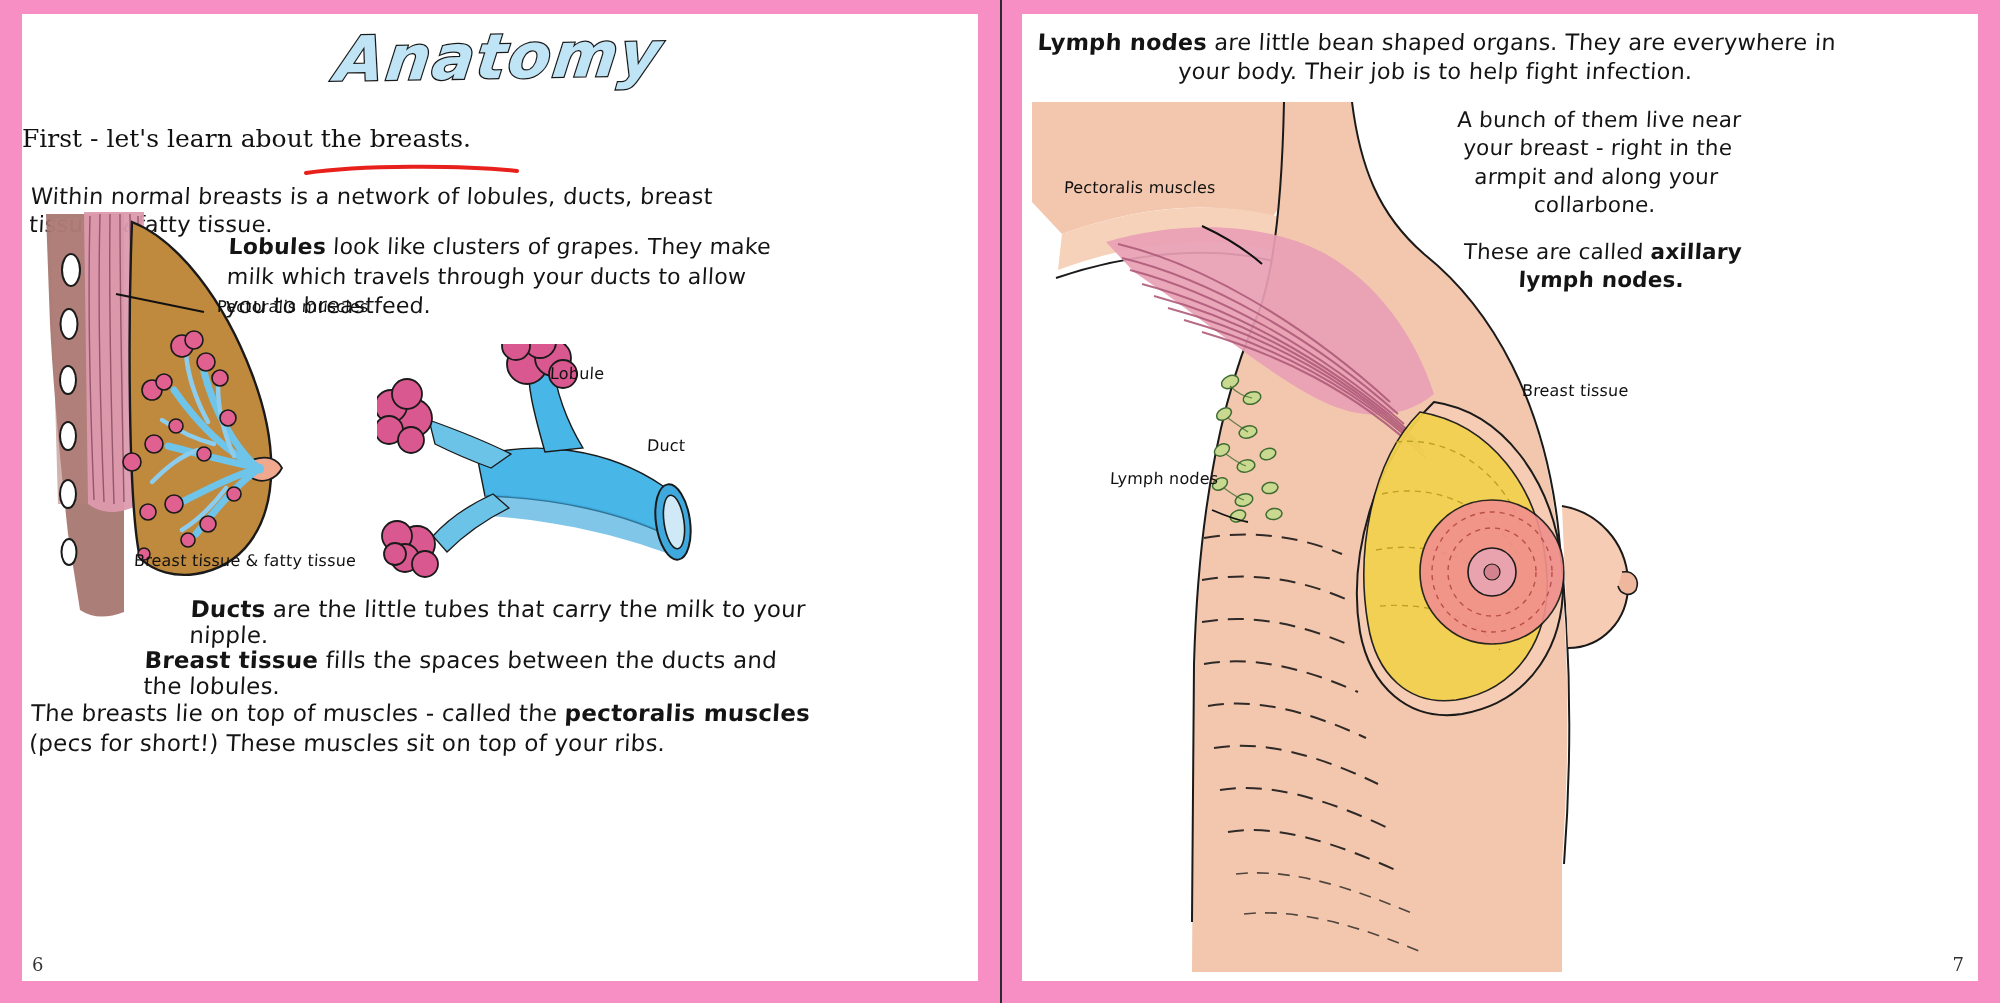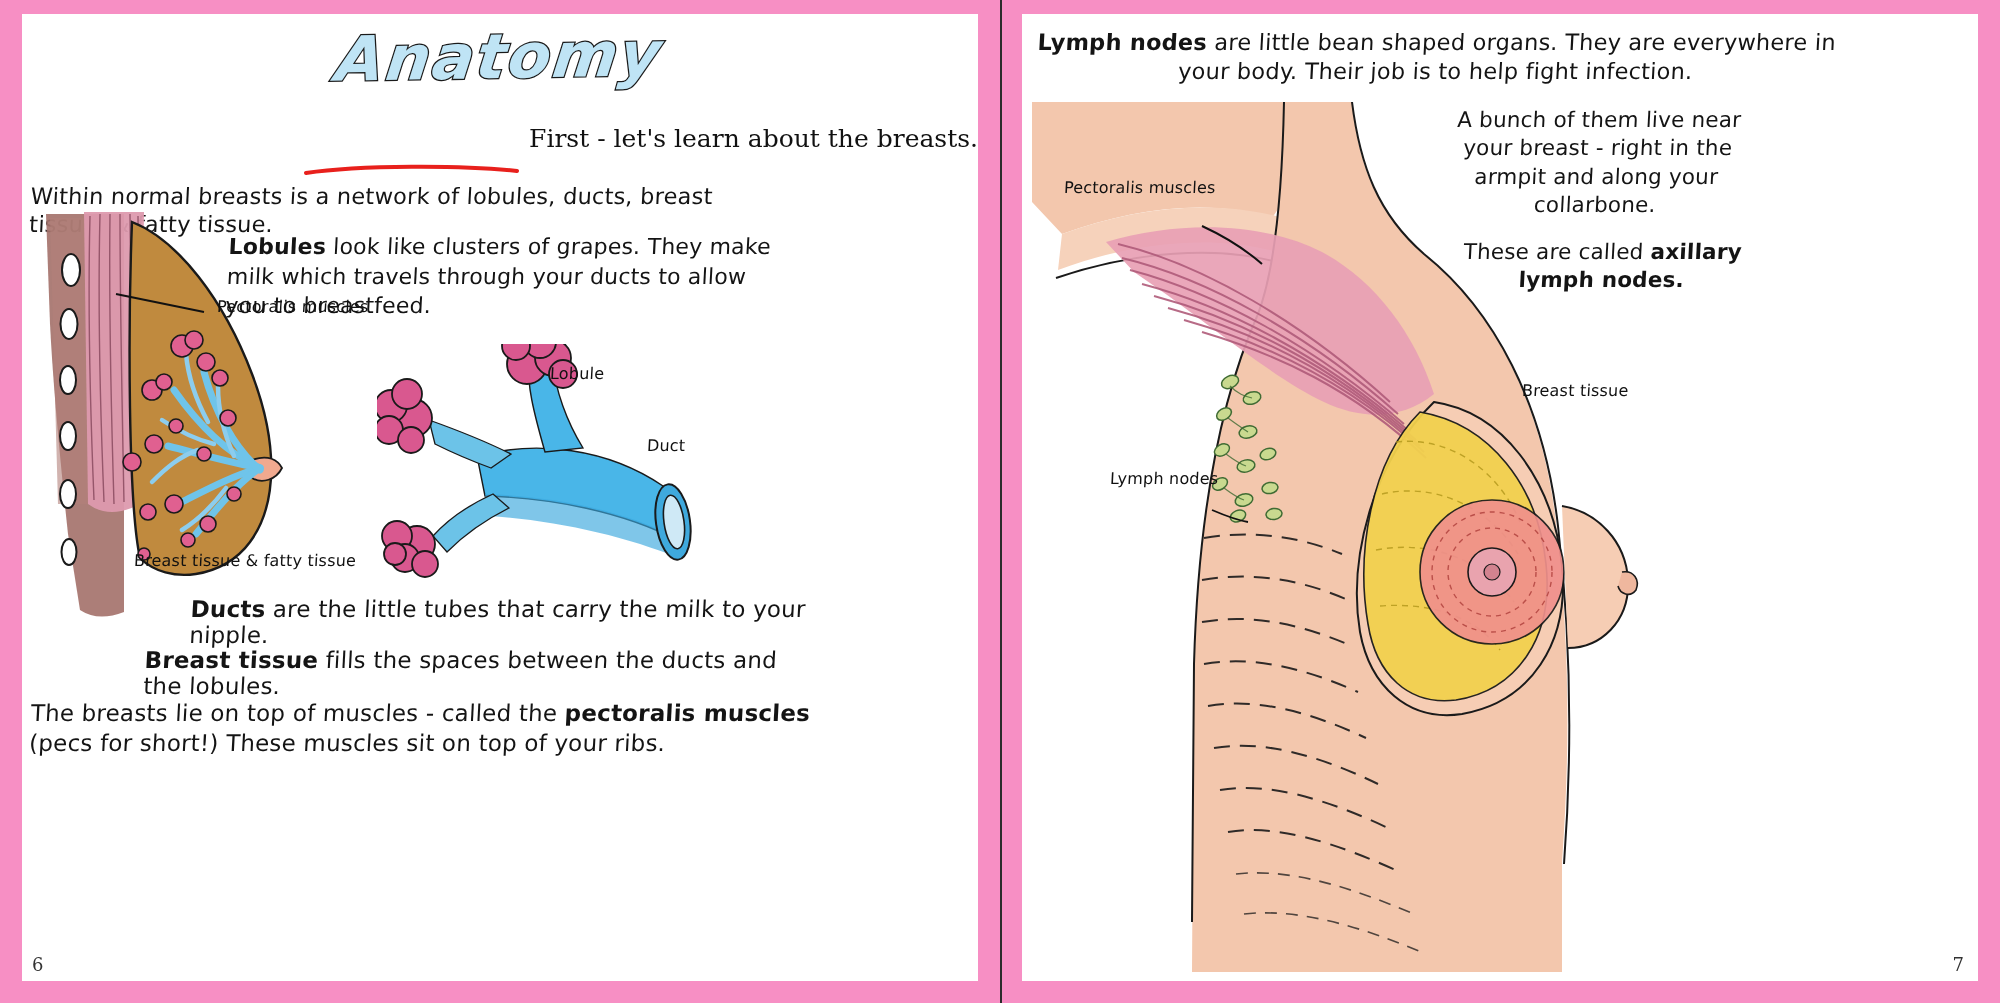--- a/index.html
+++ b/index.html
@@ -54,21 +54,21 @@
     display:inline-block;
     font-family:"DejaVu Sans", sans-serif;
     font-size:62px;font-weight:700;font-style:italic;
     letter-spacing:2px;
     color:#bfe4f5;
     -webkit-text-stroke:2.5px #1a1a1a;
     paint-order:stroke fill;
     transform:skewX(-8deg) rotate(-1deg);
   }
   .subtitle{
-    position:absolute;left:0;right:0;top:110px;text-align:right;
+    position:absolute;left:0;right:0;top:110px;text-align:left;
     font-family:"DejaVu Serif", serif;font-size:25px;color:#111;
   }
   .redline{
     position:absolute;left:282px;top:150px;width:215px;height:12px;
   }
   .intro{
     position:absolute;left:8px;top:168px;width:745px;
     font-size:22.5px;line-height:1.25;
   }
   .lobule-par{

